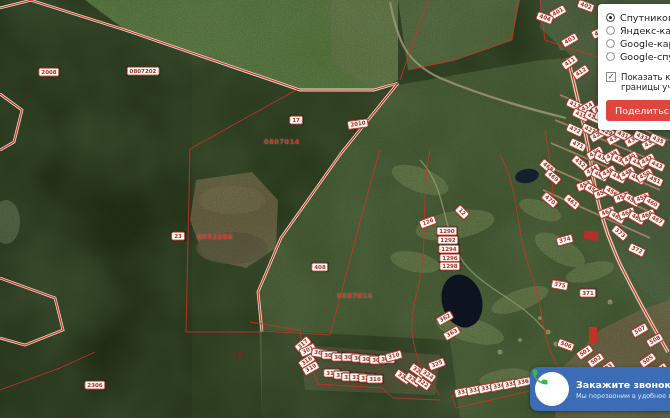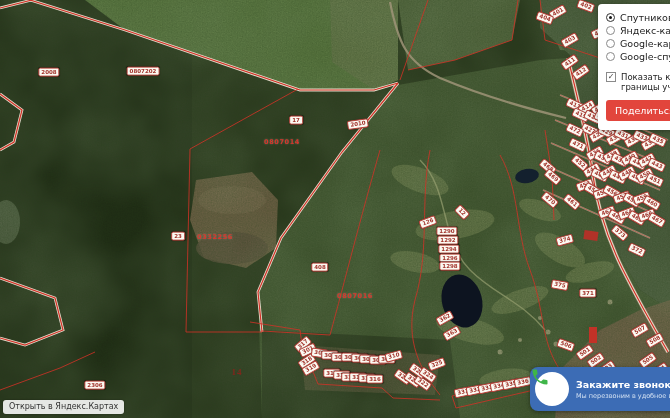--- a/index.html
+++ b/index.html
@@ -191,21 +191,21 @@
   <div id="labels">
       <div class="lbl box" style="left: 49px; top: 72px; transform: translate(-50%, -50%) rotate(0deg);">2008</div>
       <div class="lbl box" style="left: 143px; top: 71px; transform: translate(-50%, -50%) rotate(0deg);">0807202</div>
       <div class="lbl box" style="left: 296px; top: 120px; transform: translate(-50%, -50%) rotate(0deg);">17</div>
       <div class="lbl box" style="left: 358px; top: 124px; transform: translate(-50%, -50%) rotate(-8deg);">2010</div>
       <div class="lbl box" style="left: 178px; top: 236px; transform: translate(-50%, -50%) rotate(0deg);">23</div>
       <div class="lbl box" style="left: 95px; top: 385px; transform: translate(-50%, -50%) rotate(0deg);">2306</div>
       <div class="lbl red" style="left: 282px; top: 142px; transform: translate(-50%, -50%) rotate(0deg); text-align: right;">0807014</div>
       <div class="lbl red" style="left: 215px; top: 237px; transform: translate(-50%, -50%) rotate(0deg);">0332256</div>
       <div class="lbl red" style="left: 355px; top: 296px; transform: translate(-50%, -50%) rotate(0deg);">0807016</div>
-      <div class="lbl qn" style="left: 237px; top: 372px; transform: translate(-50%, -50%) rotate(0deg); font-family: Liberation Serif, serif;">14</div>
+      <div class="lbl qn" style="left: 237px; top: 355px; transform: translate(-50%, -50%) rotate(0deg); font-family: Liberation Serif, serif;">14</div>
       <div class="lbl box" style="left: 428px; top: 222px; transform: translate(-50%, -50%) rotate(-20deg);">126</div>
       <div class="lbl box" style="left: 447px; top: 231px; transform: translate(-50%, -50%) rotate(0deg);">1290</div>
       <div class="lbl box" style="left: 448px; top: 240px; transform: translate(-50%, -50%) rotate(0deg);">1292</div>
       <div class="lbl box" style="left: 449px; top: 249px; transform: translate(-50%, -50%) rotate(0deg);">1294</div>
       <div class="lbl box" style="left: 450px; top: 258px; transform: translate(-50%, -50%) rotate(0deg);">1296</div>
       <div class="lbl box" style="left: 450px; top: 266px; transform: translate(-50%, -50%) rotate(0deg);">1298</div>
       <div class="lbl box" style="left: 320px; top: 267px; transform: translate(-50%, -50%) rotate(0deg);">408</div>
       <div class="lbl box" style="left: 462px; top: 212px; transform: translate(-50%, -50%) rotate(45deg);">12</div>
       <div class="lbl box" style="left: 558px; top: 12px; transform: translate(-50%, -50%) rotate(-30deg);">401</div>
       <div class="lbl box" style="left: 586px; top: 6px; transform: translate(-50%, -50%) rotate(20deg);">402</div>
@@ -353,16 +353,15 @@
       <svg width="20" height="20" viewBox="0 0 24 24">
         <path fill="#3fb549" d="M6.62 10.79c1.44 2.83 3.76 5.14 6.59 6.59l2.2-2.2c.27-.27.67-.36 1.02-.24 1.12.37 2.33.57 3.57.57.55 0 1 .45 1 1V20c0 .55-.45 1-1 1C10.61 21 3 13.39 3 4c0-.55.45-1 1-1h3.5c.55 0 1 .45 1 1 0 1.25.2 2.45.57 3.57.11.35.03.74-.25 1.02l-2.2 2.2z"></path>
       </svg>
     </div>
     <div class="call-texts">
       <div class="call-title">Закажите звонок</div>
       <div class="call-sub">Мы перезвоним в удобное время</div>
     </div>
   </div>
 
-  <a class="ya-open">Открыть в Яндекс.Картах</a>
 
 
 </div>
 
 </body></html>

